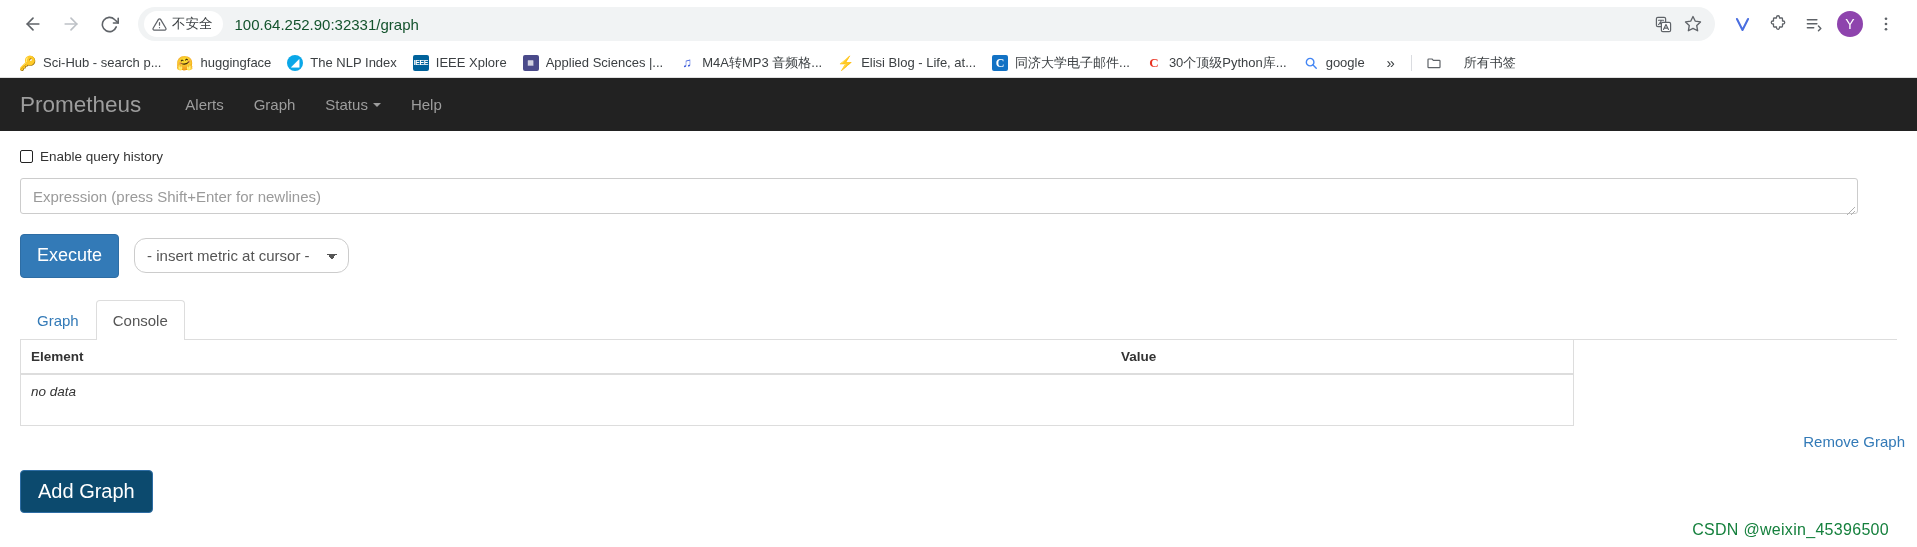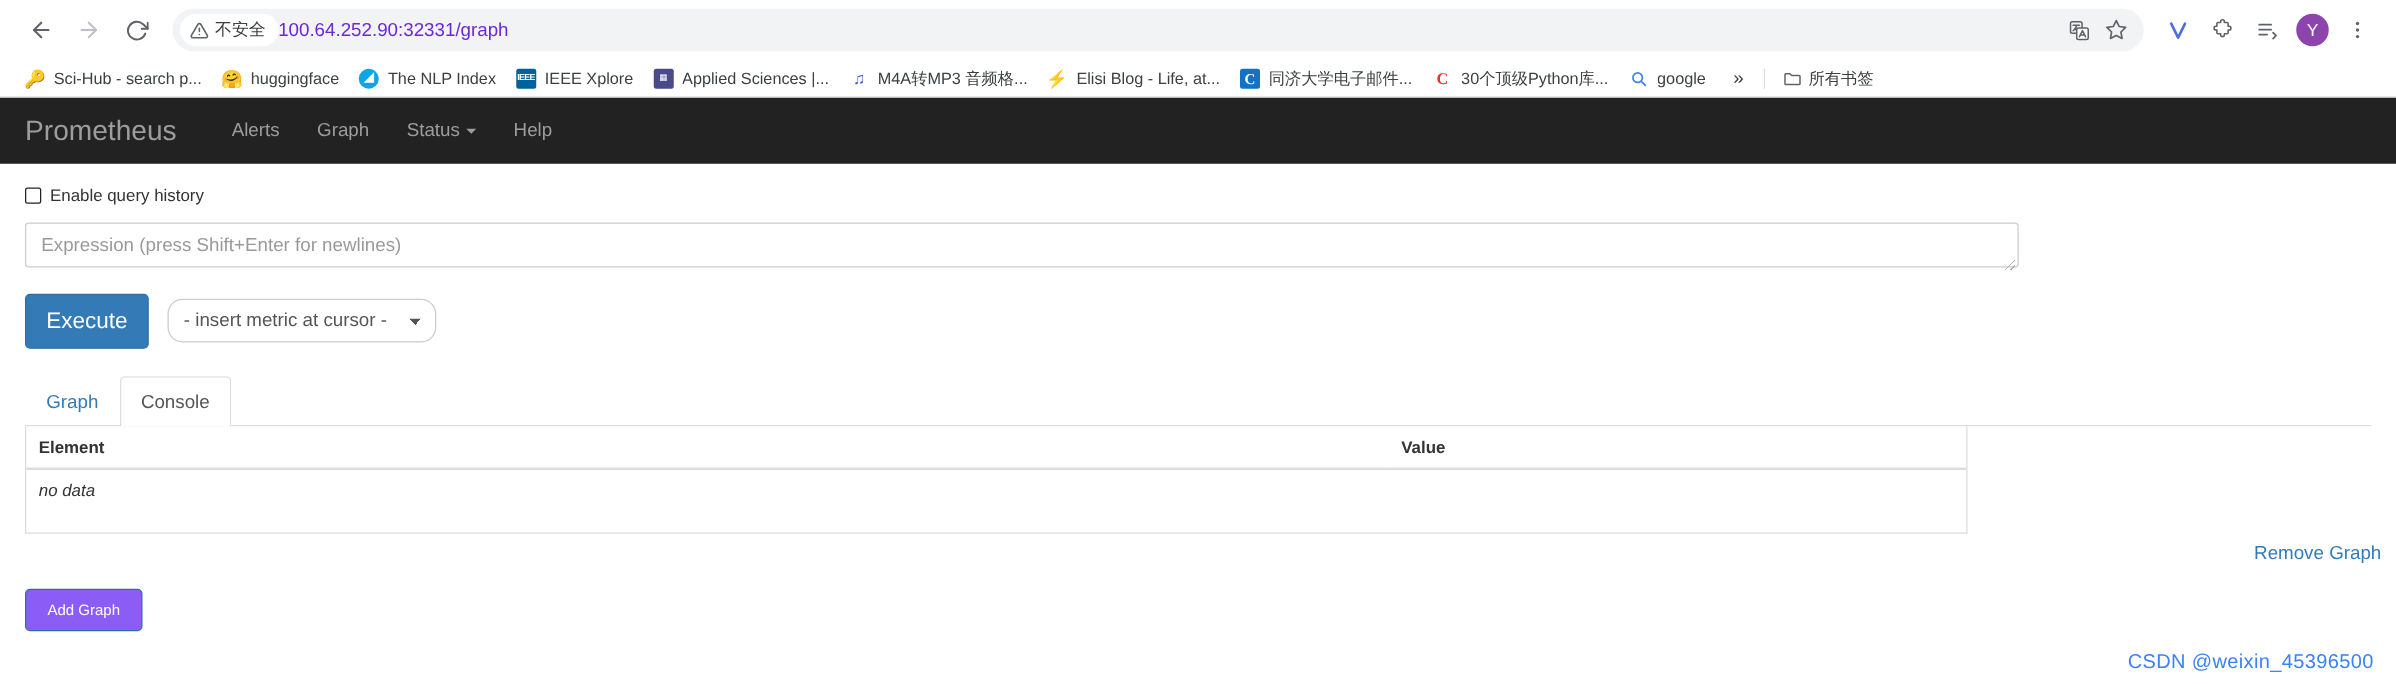--- a/index.html
+++ b/index.html
@@ -60,22 +60,22 @@
     cursor: pointer;
   }
   .security-chip .warn-icon { color: #5f6368; display: flex; }
   .security-chip .warn-text {
     font-size: 13.5px;
     color: #3c4043;
     white-space: nowrap;
   }
   .url-text {
     font-size: 15px;
-    color: #6d28d9;
-    margin-left: 0;
+    color: #14532d;
+    margin-left: 12px;
     white-space: nowrap;
     overflow: hidden;
     text-overflow: ellipsis;
     flex: 1 1 auto;
   }
   .omnibox-right {
     display: flex;
     align-items: center;
     gap: 2px;
     flex: 0 0 auto;
@@ -165,21 +165,21 @@
     font-size: 15px;
     cursor: pointer;
     margin-left: 4px;
   }
   .bm-sep {
     width: 1px; height: 16px;
     background: #dadce0;
     margin: 0 6px;
   }
   .bm-allmarks {
-    display: flex; align-items: center; gap: 5px;
+    display: flex; align-items: center; gap: 22px;
     padding: 3px 8px; border-radius: 4px; cursor: pointer;
   }
   .folder-icon { color: #5f6368; display: flex; }
 
   
   .prom-nav {
     background: #222222;
     height: 53px;
     display: flex;
     align-items: center;
@@ -228,21 +228,21 @@
     border-radius: 2px;
     background: #fff;
     flex: 0 0 auto;
     cursor: pointer;
   }
   .history-label {
     font-size: 13.5px;
     color: #333;
   }
   .expr-wrap {
-    width: 1595px;
+    width: 1838px;
     position: relative;
   }
   .expr-input {
     width: 100%;
     height: 36px;
     border: 1px solid #cccccc;
     border-radius: 3px;
     font-size: 15px;
     color: #999999;
     padding: 8px 12px;
@@ -371,35 +371,35 @@
     padding-top: 7px;
   }
   .link-remove {
     color: #337ab7;
     font-size: 15px;
     cursor: pointer;
     text-decoration: none;
   }
   .addgraph-row { margin-top: 20px; }
   .btn-add {
-    background: #8b5cf6;
+    background: #0c4a6e;
     border: 1px solid #2e6da4;
     color: #ffffff;
-    font-size: 12px;
+    font-size: 20px;
     padding: 9px 17px;
     border-radius: 4px;
     cursor: pointer;
     font-family: "Liberation Sans", sans-serif;
   }
   .watermark {
     position: absolute;
-    right: 18px;
+    right: 28px;
     bottom: 8px;
     font-size: 16px;
-    color: #3b82f6;
+    color: #15803d;
     letter-spacing: 0.3px;
     user-select: none;
   }
   .page-root { position: relative; width: 1917px; height: 547px; }
 </style>
 </head>
 <body>
 
 <div class="page-root">
 

